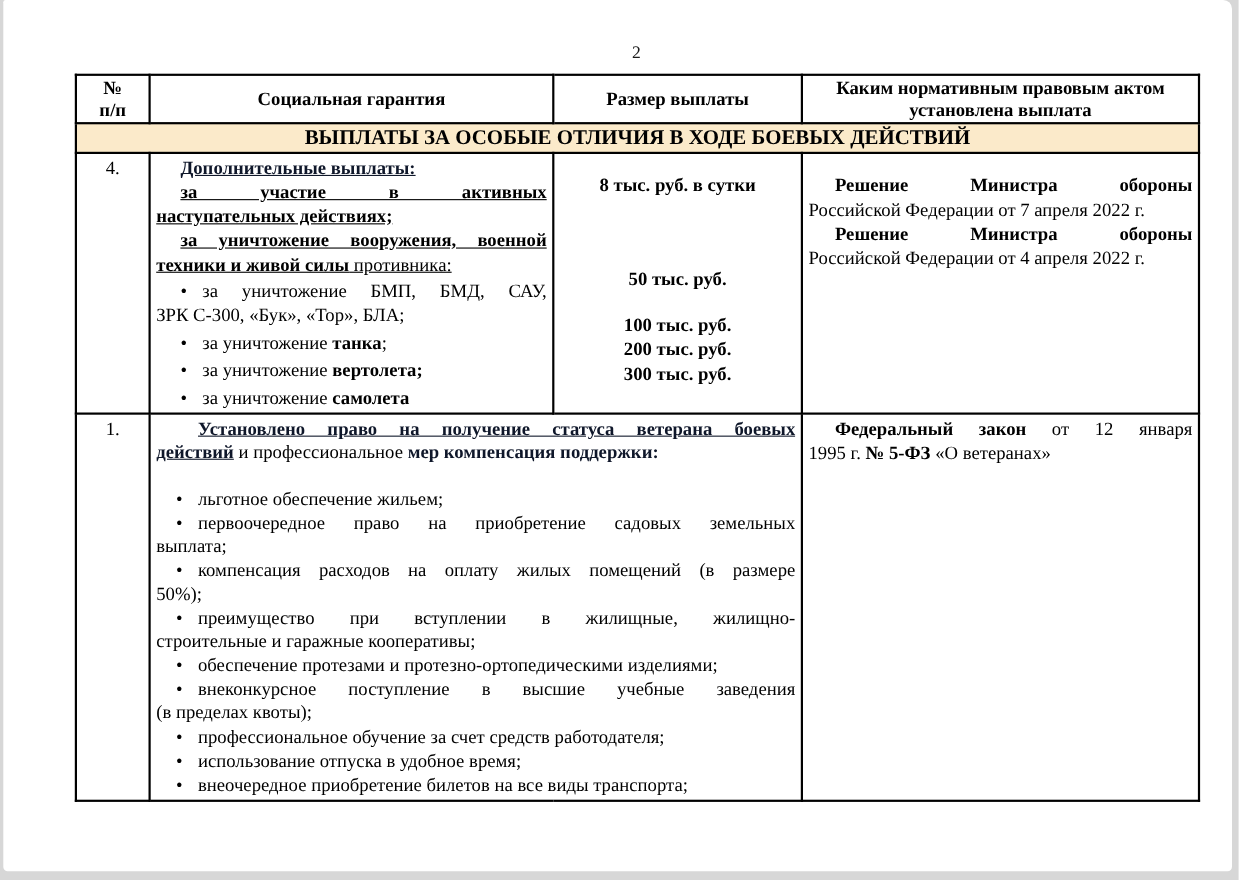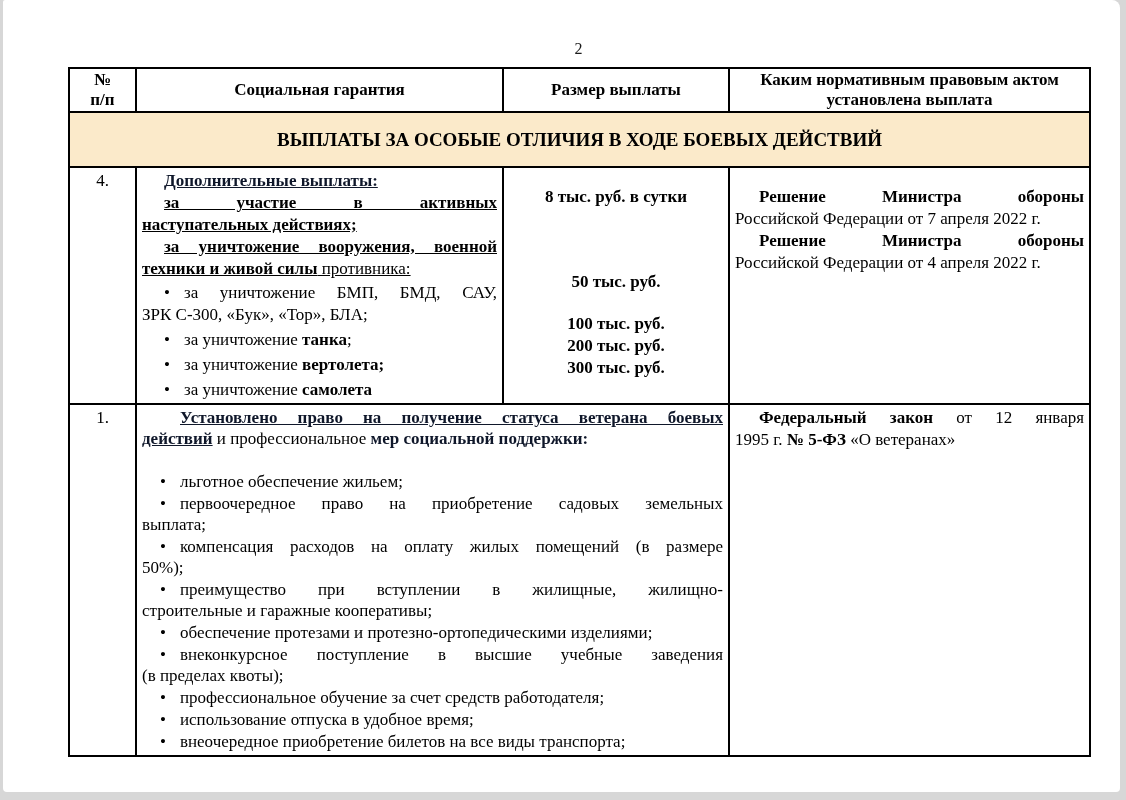--- a/index.html
+++ b/index.html
@@ -19,21 +19,21 @@
   }
   table.t{
     position:absolute;left:65px;top:67px;width:1021px;
     border-collapse:collapse;table-layout:fixed;
     font-size:17px;line-height:22px;color:#000;
   }
   .t th,.t td{border:2px solid #000;vertical-align:top;padding:2px 5px;overflow:hidden;}
   tr.hdr{height:44px;}
   tr.hdr th{font-weight:bold;text-align:center;vertical-align:middle;line-height:20px;padding:1px 4px;}
   tr.sec{height:27px;}
-  tr.sec td{background:#FBEACA;text-align:center;font-weight:bold;font-size:19px;line-height:23px;padding:15px;vertical-align:middle;}
+  tr.sec td{background:#FBEACA;text-align:center;font-weight:bold;font-size:19px;line-height:23px;padding:1px;vertical-align:middle;}
   tr.r4{height:219px;}
   tr.r1{height:352px;}
   td.num{text-align:center;}
   .clip{height:344px;overflow:hidden;}
   .r1cell{line-height:21px;}
   
   .line{text-align:left;}
   .jline{text-align:justify;text-align-last:justify;}
   .ind{text-indent:22px;}
   .ind18{text-indent:18px;}
@@ -116,21 +116,21 @@
       </td>
     </tr>
 
 
     <tr class="r1">
       <td class="num">1.</td>
 
       <td colspan="2" class="r1cell">
         <div class="clip">
           <div class="jline ind38"><span class="red b u">Установлено право на получение статуса ветерана боевых</span></div>
-          <div class="line"><span class="red b u">действий</span><span> и профессиональное </span><span class="red b">мер социальной поддержки:</span></div>
+          <div class="line"><span class="red b u">действий</span><span> и профессиональное </span><span class="red b">мер компенсация поддержки:</span></div>
           <div class="line ind18 bullet mb-first"><span>льготное обеспечение жильем;</span></div>
           <div class="jline ind18 bullet mb"><span>первоочередное право на приобретение садовых земельных</span></div>
           <div class="line"><span>выплата;</span></div>
           <div class="jline ind18 bullet mb"><span>компенсация расходов на оплату жилых помещений </span><span class="it">(в размере</span></div>
           <div class="line it"><span>50%);</span></div>
           <div class="jline ind18 bullet mb"><span>преимущество при вступлении в жилищные, жилищно-</span></div>
           <div class="line"><span>строительные и гаражные кооперативы;</span></div>
           <div class="line ind18 bullet mb"><span>обеспечение протезами и протезно-ортопедическими изделиями;</span></div>
           <div class="jline ind18 bullet mb"><span>внеконкурсное поступление в высшие учебные заведения</span></div>
           <div class="line"><span>(в пределах квоты);</span></div>

